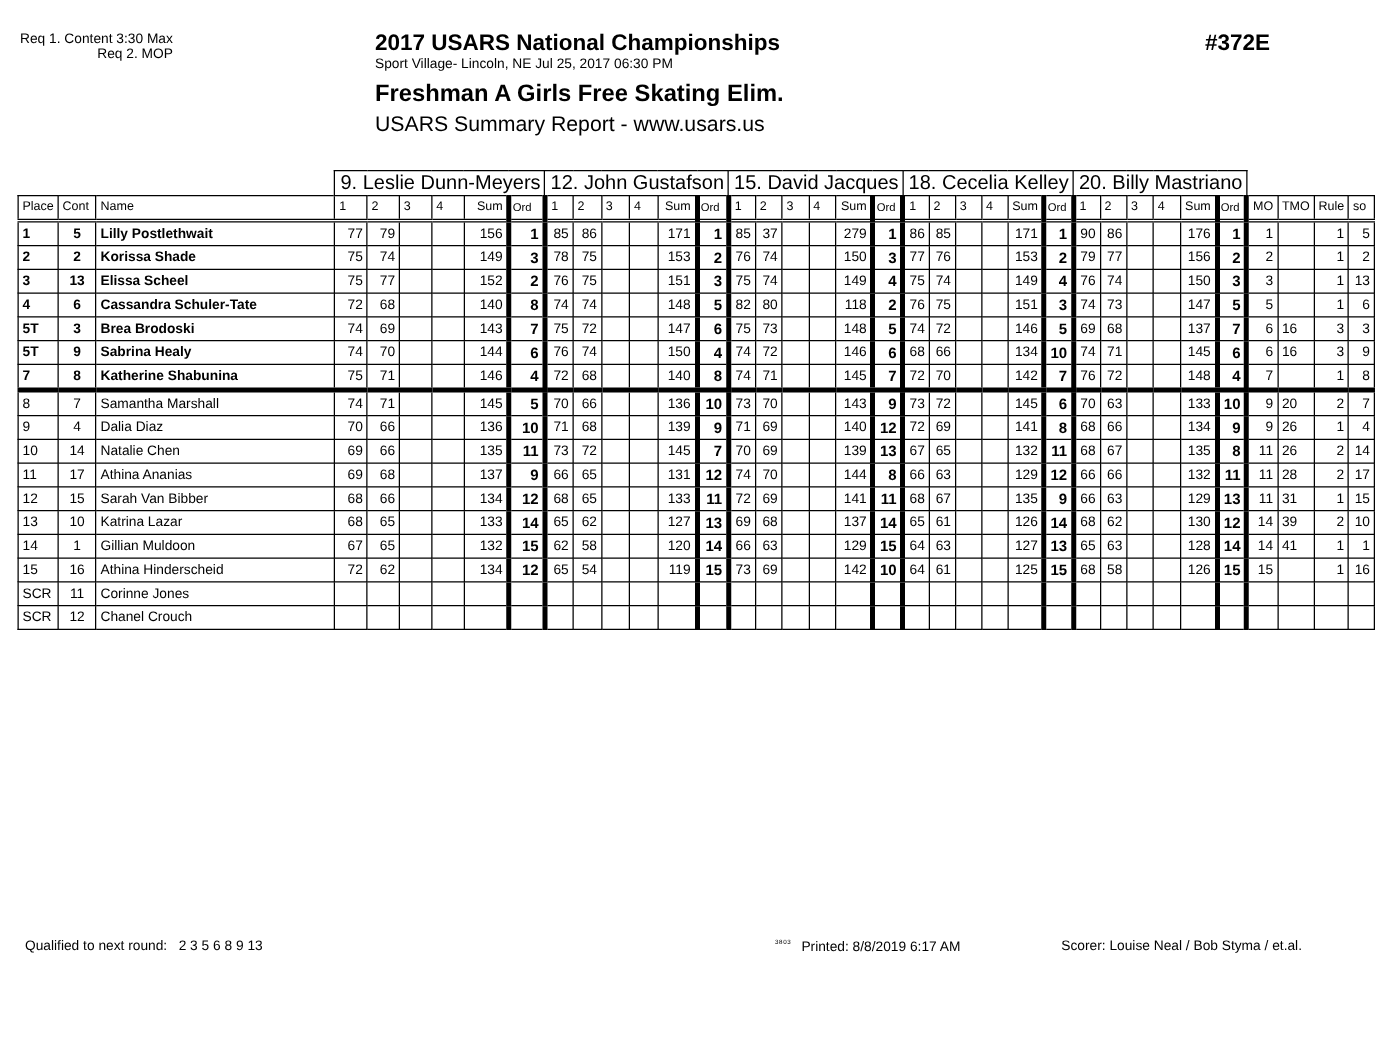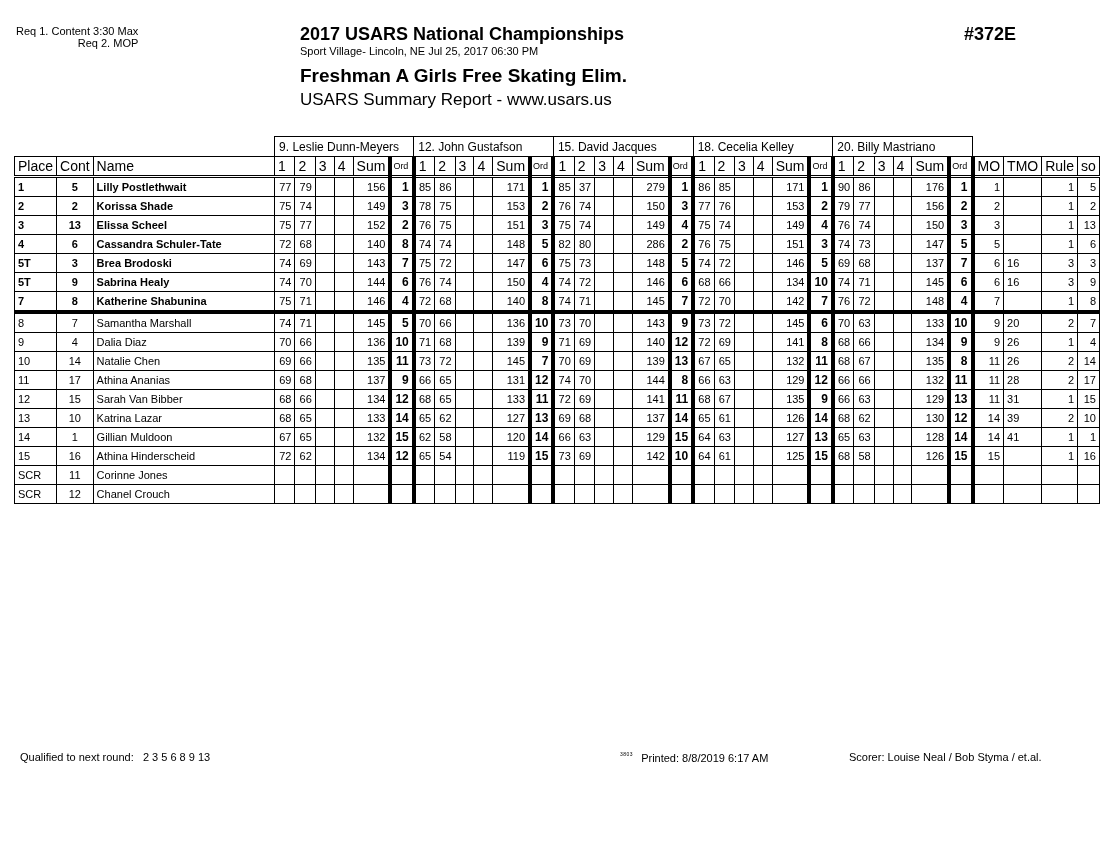--- a/index.html
+++ b/index.html
@@ -8,22 +8,22 @@
   .hdr { position: absolute; left: 300px; width: 500px; text-align: left; }
   .h1 { top: 24px; font-size: 18px; font-weight: bold; }
   .h2 { top: 45px; font-size: 11px; }
   .h3 { top: 65px; font-size: 19px; font-weight: bold; }
   .h4 { top: 90px; font-size: 17px; }
   .evno { position: absolute; left: 964px; top: 24px; font-size: 18px; font-weight: bold; }
 
   table.res { position: absolute; left: 14px; top: 136px; border-collapse: collapse; table-layout: fixed; font-size: 11px; }
   table.res td { border: 1px solid #000; height: 18px; padding: 0 3px; white-space: nowrap; overflow: hidden; line-height: 18px; }
   table.res tr.jrow td { border: none; height: 19px; }
-  table.res tr.jrow td.judge { border: 1px solid #000; border-bottom: none; font-size: 12px; padding-left: 4px; }
-  table.res tr.colhdr td { font-size: 14px; height: 18px; }
+  table.res tr.jrow td.judge { border: 1px solid #000; border-bottom: none; font-size: 16px; padding-left: 4px; }
+  table.res tr.colhdr td { font-size: 10px; height: 18px; }
   table.res tr.colhdr td { border-bottom: 3px double #000; }
   table.res td.num { text-align: right; }
   table.res td.ctr { text-align: left; }
   table.res td.ord { font-weight: bold; font-size: 12px; text-align: right; border-left: 4px solid #000; border-right: 4px solid #000; }
   table.res tr.colhdr td.ord { font-weight: normal; font-size: 9px; text-align: left; padding-left: 1px; }
   table.res tr.bold td.plc, table.res tr.bold td.cnt, table.res tr.bold td.nm { font-weight: bold; }
   table.res tr.qcut td { border-bottom: 4px solid #000; }
   table.res td.cnt { text-align: center; }
   table.res td.so { text-align: right; }
 
@@ -266,21 +266,21 @@
         <td class="num">74</td>
         <td class="num">74</td>
         <td class="num"></td>
         <td class="num"></td>
         <td class="num">148</td>
         <td class="ord">5</td>
         <td class="num">82</td>
         <td class="num">80</td>
         <td class="num"></td>
         <td class="num"></td>
-        <td class="num">286</td>
+        <td class="num">118</td>
         <td class="ord">2</td>
         <td class="num">76</td>
         <td class="num">75</td>
         <td class="num"></td>
         <td class="num"></td>
         <td class="num">151</td>
         <td class="ord">3</td>
         <td class="num">74</td>
         <td class="num">73</td>
         <td class="num"></td>

